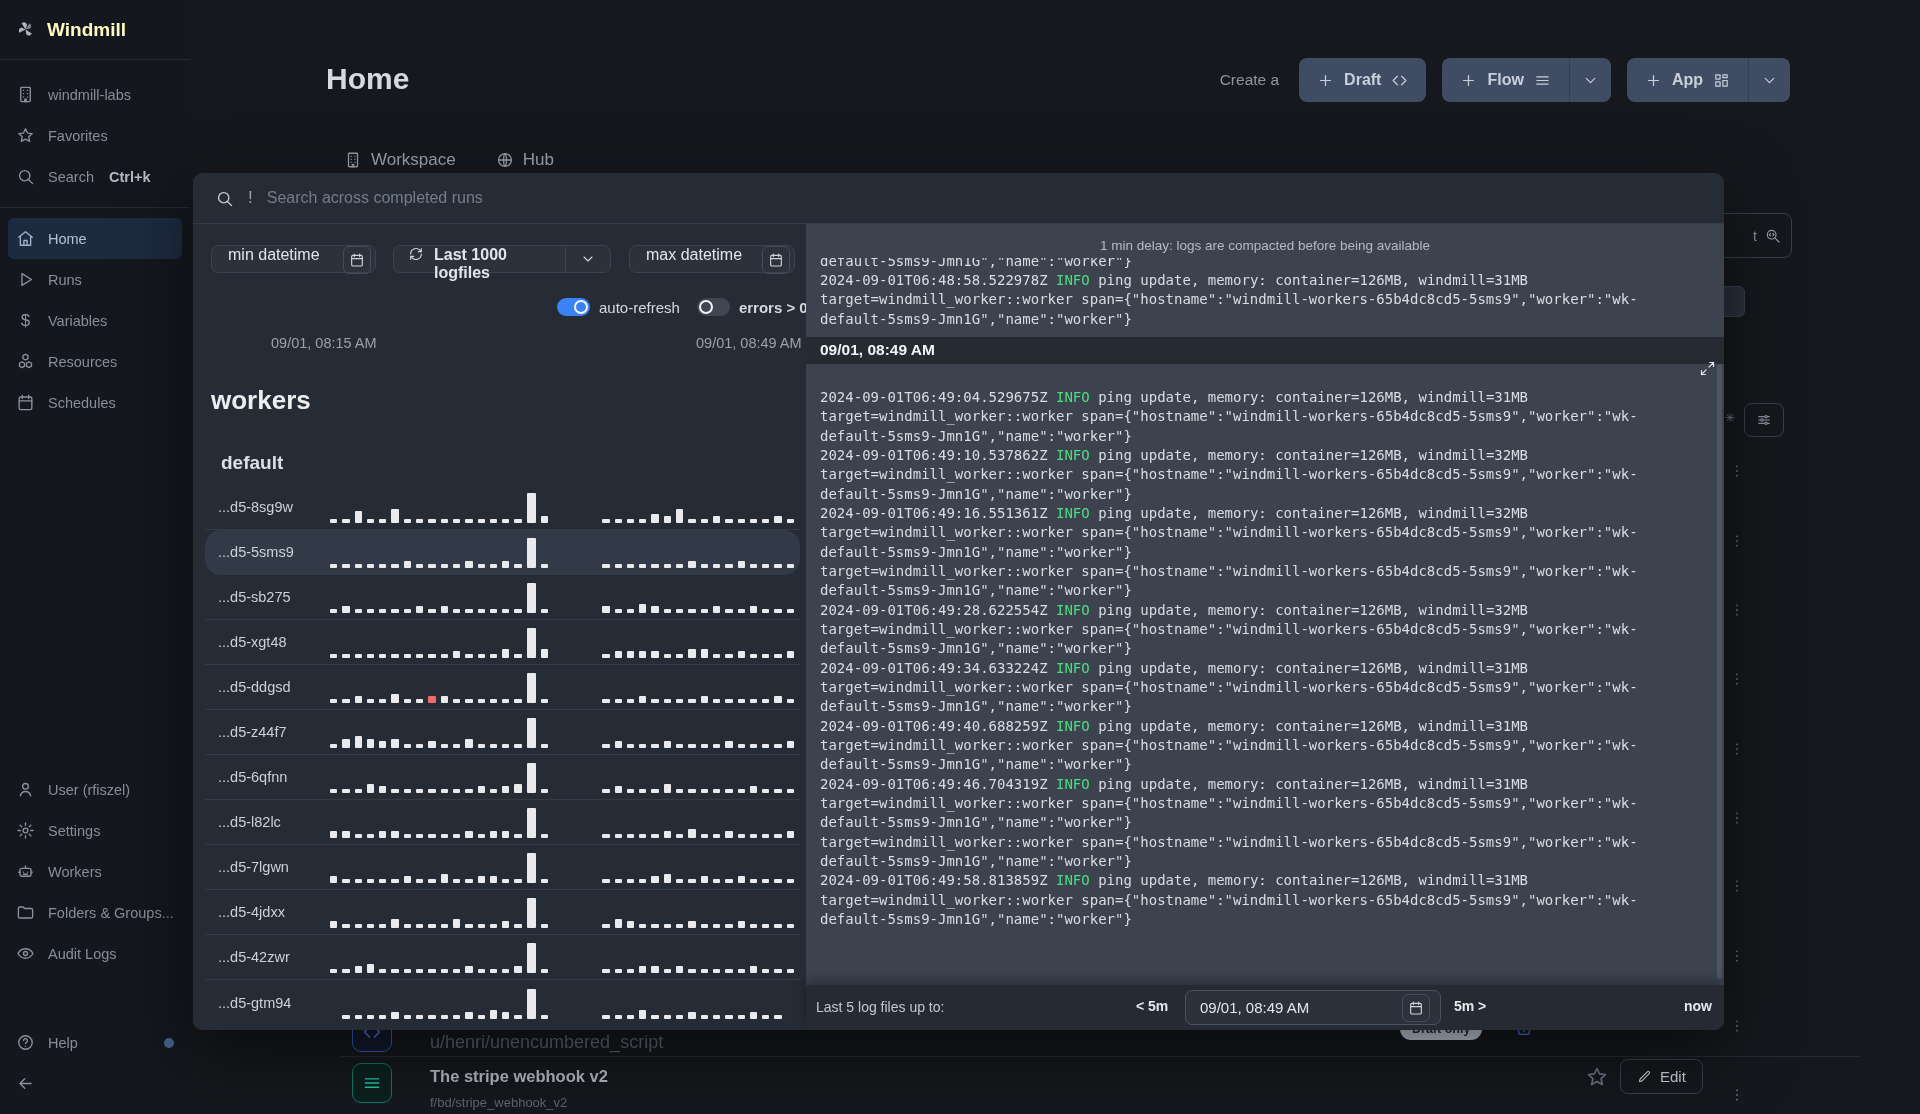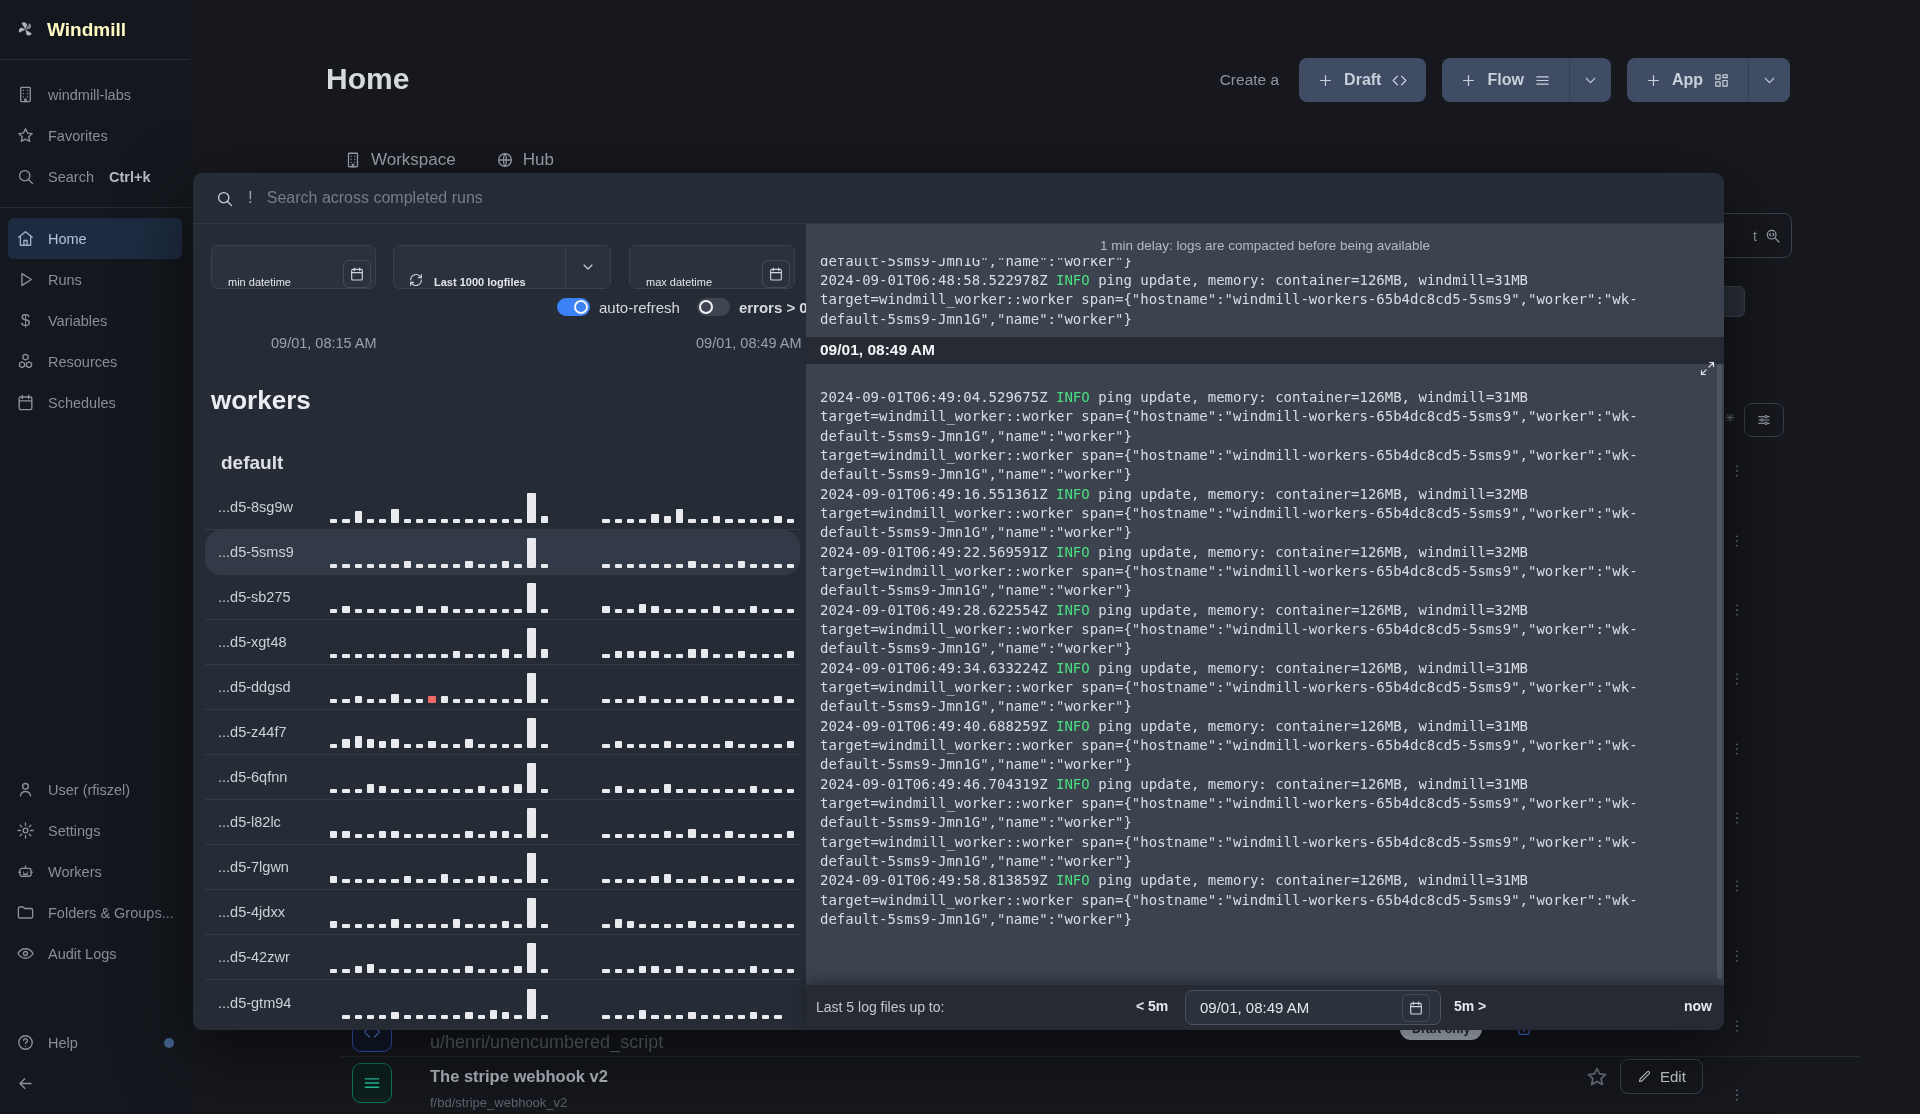--- a/index.html
+++ b/index.html
@@ -64,21 +64,21 @@
   
   #modal { position:absolute; left:193px; top:173px; width:1531px; height:857px; background:#262c35; border-radius:9px; box-shadow:0 24px 70px rgba(0,0,0,.55); z-index:10; overflow:hidden; }
   #search-row { position:absolute; left:0; top:0; width:100%; height:51px; border-bottom:1px solid #343a45; display:flex; align-items:center; padding:0 22px; gap:14px; }
   #search-row .mag { color:#c6ccd5; }
   #search-row .mag svg { width:19px; height:19px; }
   #search-prefix { color:#9aa1ab; font-size:17px; }
   #search-input { flex:1; background:transparent; border:none; outline:none; color:#dfe3e9; font-size:16px; font-family:"Liberation Sans", sans-serif; }
   #search-input::placeholder { color:#747d89; }
 
   
-  .fbox { position:absolute; height:44px; background:#2c323c; border:1px solid #3b424e; border-radius:7px; display:flex; align-items:flex-end; color:#e2e6eb; font-size:11px; }
+  .fbox { position:absolute; height:28px; background:#2c323c; border:1px solid #3b424e; border-radius:7px; display:flex; align-items:flex-start; color:#e2e6eb; font-size:16px; }
   .cal-chip { margin-left:auto; margin-right:4px; width:28px; height:28px; border:1px solid #454c59; border-radius:6px; display:flex; align-items:center; justify-content:center; color:#cfd4dc; }
   .cal-chip svg { width:16px; height:16px; }
   .toggle { width:33px; height:18px; border-radius:10px; position:relative; cursor:pointer; }
   .toggle.on { background:#3b82f6; }
   .toggle.off { background:#3f4652; }
   .toggle .knob { position:absolute; top:2px; width:14px; height:14px; border-radius:50%; border:2px solid #f3f4f6; background:transparent; }
   .toggle.on .knob { right:2px; }
   .toggle.off .knob { left:2px; }
   .range-date { position:absolute; color:#9aa1ab; font-size:14.5px; }
   #workers-heading { position:absolute; left:18px; top:212px; font-size:26px; font-weight:bold; color:#ebedf0; }
@@ -1088,30 +1088,30 @@
             <path d="M15 3.5h5.5V9M20.5 3.5L14 10M9 20.5H3.5V15M3.5 20.5L10 14"></path>
           </svg>
         </div>
       <div id="log-entries">
           <div>
             <div class="mono"><span>2024-09-01T06:49:04.529675Z </span><span class="lv-info">INFO</span><span> ping update, memory: container=126MB, windmill=31MB</span></div>
             <div class="mono">target=windmill_worker::worker span={"hostname":"windmill-workers-65b4dc8cd5-5sms9","worker":"wk-</div>
             <div class="mono">default-5sms9-Jmn1G","name":"worker"}</div>
           </div>
           <div>
+            <div class="mono"><span>2024-09-01T06:49:10.537862Z </span><span class="lv-info">INFO</span><span> ping update, memory: container=126MB, windmill=32MB</span></div>
             <div class="mono">target=windmill_worker::worker span={"hostname":"windmill-workers-65b4dc8cd5-5sms9","worker":"wk-</div>
             <div class="mono">default-5sms9-Jmn1G","name":"worker"}</div>
           </div>
           <div>
             <div class="mono"><span>2024-09-01T06:49:16.551361Z </span><span class="lv-info">INFO</span><span> ping update, memory: container=126MB, windmill=32MB</span></div>
             <div class="mono">target=windmill_worker::worker span={"hostname":"windmill-workers-65b4dc8cd5-5sms9","worker":"wk-</div>
             <div class="mono">default-5sms9-Jmn1G","name":"worker"}</div>
           </div>
           <div>
-            <div class="mono"><span>2024-09-01T06:49:22.569591Z </span><span class="lv-info">INFO</span><span> ping update, memory: container=126MB, windmill=32MB</span></div>
             <div class="mono">target=windmill_worker::worker span={"hostname":"windmill-workers-65b4dc8cd5-5sms9","worker":"wk-</div>
             <div class="mono">default-5sms9-Jmn1G","name":"worker"}</div>
           </div>
           <div>
             <div class="mono"><span>2024-09-01T06:49:28.622554Z </span><span class="lv-info">INFO</span><span> ping update, memory: container=126MB, windmill=32MB</span></div>
             <div class="mono">target=windmill_worker::worker span={"hostname":"windmill-workers-65b4dc8cd5-5sms9","worker":"wk-</div>
             <div class="mono">default-5sms9-Jmn1G","name":"worker"}</div>
           </div>
           <div>
             <div class="mono"><span>2024-09-01T06:49:34.633224Z </span><span class="lv-info">INFO</span><span> ping update, memory: container=126MB, windmill=31MB</span></div>

